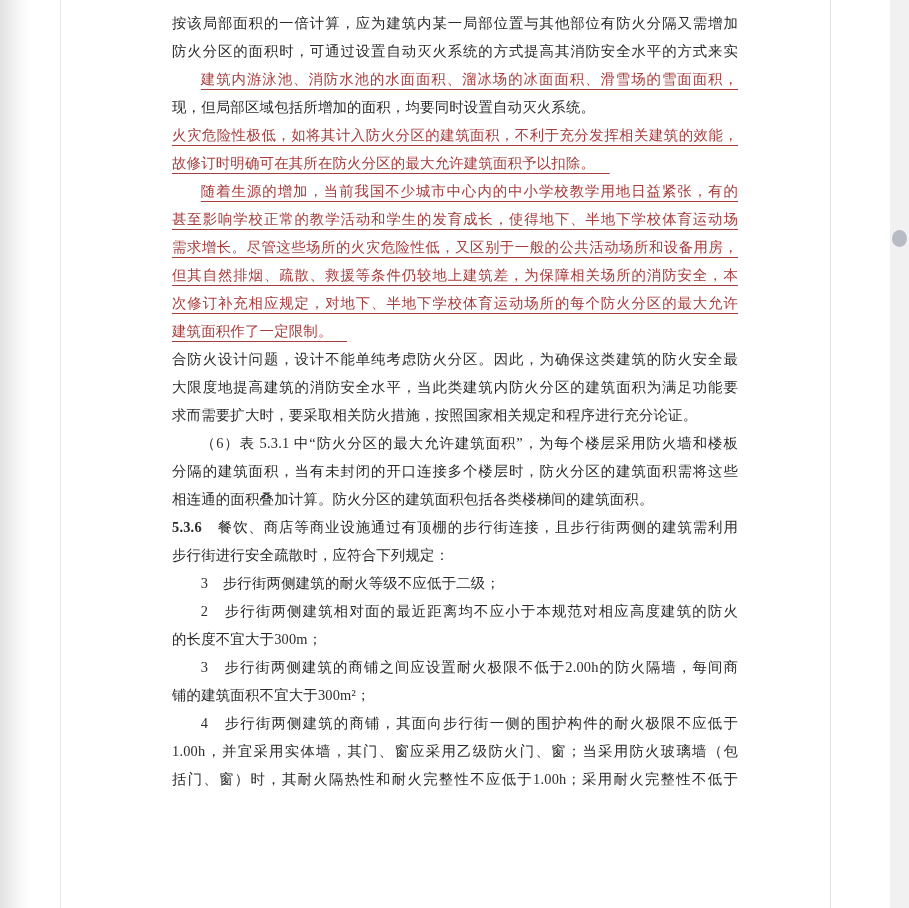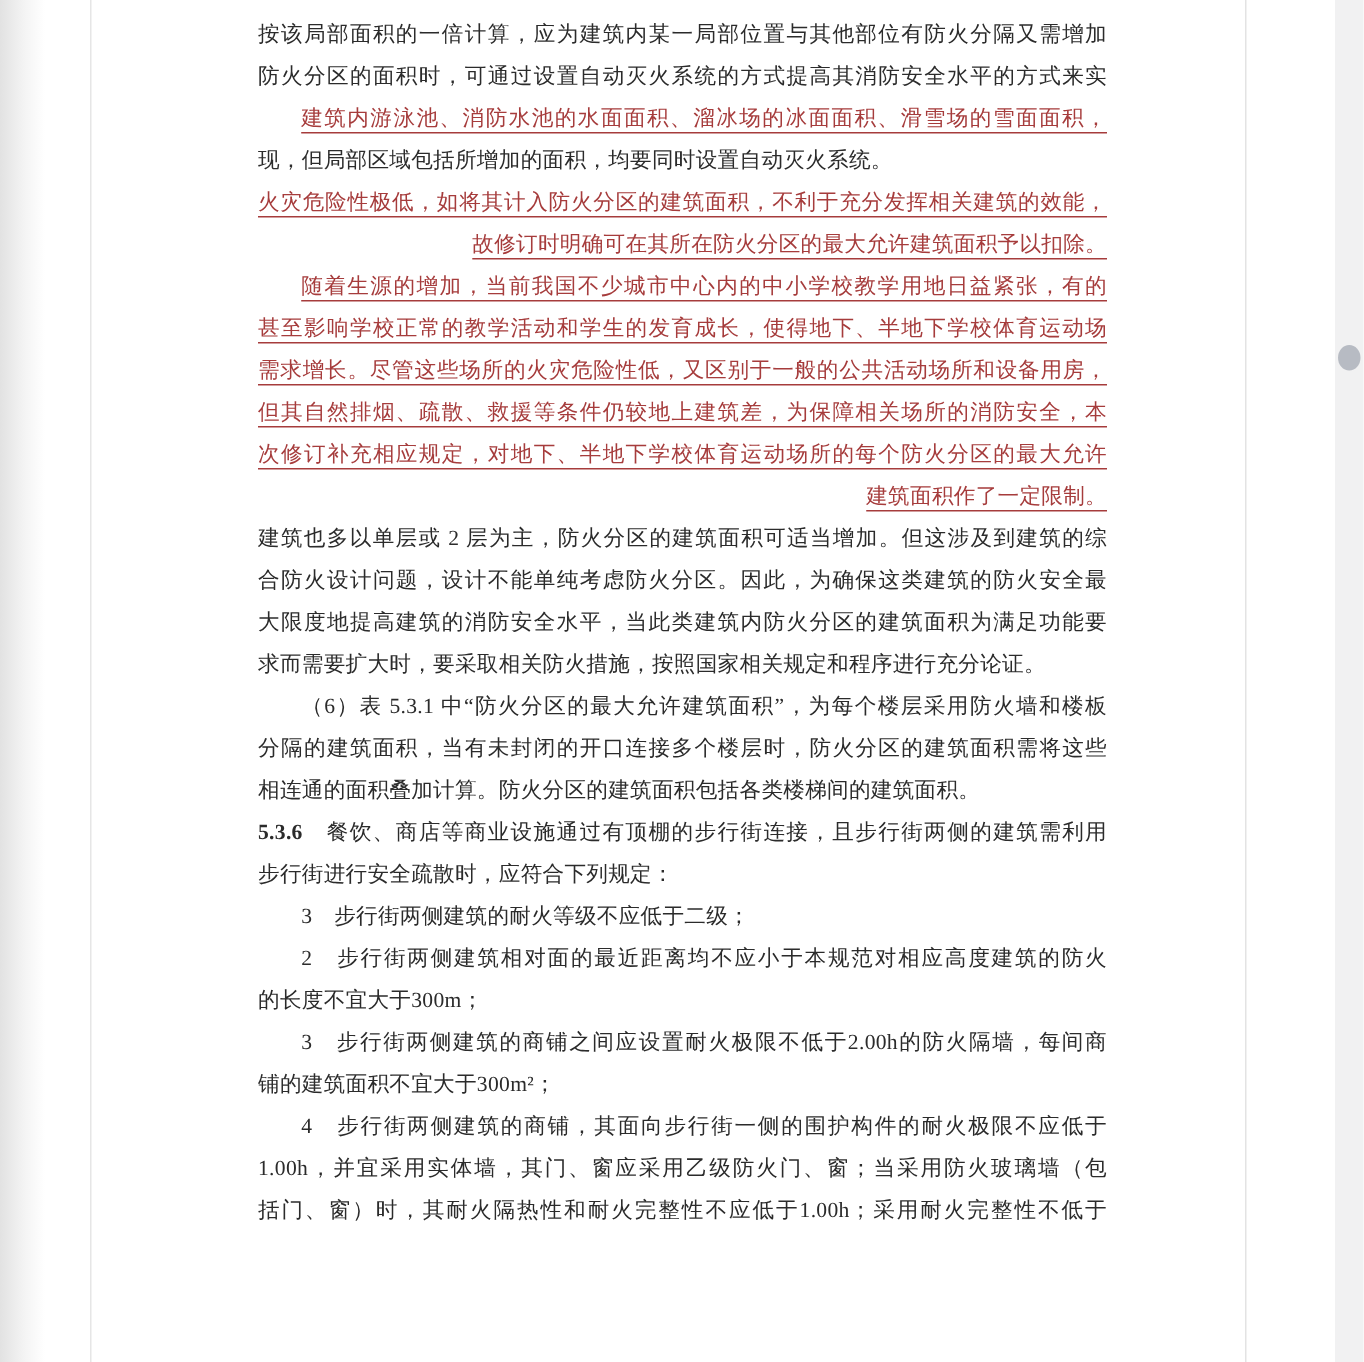--- a/index.html
+++ b/index.html
@@ -30,21 +30,20 @@
     text-align:left;letter-spacing:0.2px;
   }
   .ln.j{text-align:justify;text-align-last:justify;text-justify:inter-character;font-family:Liberation Serif, serif;}
   .ln.ind{text-indent:2em;}
   .ln.red{color:var(--revision-red,#a63c3c);}
   .ln.u{
     text-decoration-line:underline;
     text-decoration-color:var(--revision-red,#a63c3c);
     text-decoration-thickness:1px;
     text-underline-offset:5px;
-    text-align:right;
   }
   .num{font-weight:bold;}
 </style>
 </head>
 <body>
 
 <div class="viewer">
 
   <div class="edge-shadow"></div>
   <div class="vline left"></div>
@@ -56,21 +55,20 @@
     <div class="ln red u ind j">建筑内游泳池、消防水池的水面面积、溜冰场的冰面面积、滑雪场的雪面面积，</div>
     <div class="ln">现，但局部区域包括所增加的面积，均要同时设置自动灭火系统。</div>
     <div class="ln red u j">火灾危险性极低，如将其计入防火分区的建筑面积，不利于充分发挥相关建筑的效能，</div>
     <div class="ln red u">故修订时明确可在其所在防火分区的最大允许建筑面积予以扣除。　</div>
     <div class="ln red u ind j">随着生源的增加，当前我国不少城市中心内的中小学校教学用地日益紧张，有的</div>
     <div class="ln red u j">甚至影响学校正常的教学活动和学生的发育成长，使得地下、半地下学校体育运动场</div>
     <div class="ln red u j">需求增长。尽管这些场所的火灾危险性低，又区别于一般的公共活动场所和设备用房，</div>
     <div class="ln red u j">但其自然排烟、疏散、救援等条件仍较地上建筑差，为保障相关场所的消防安全，本</div>
     <div class="ln red u j">次修订补充相应规定，对地下、半地下学校体育运动场所的每个防火分区的最大允许</div>
     <div class="ln red u">建筑面积作了一定限制。　</div>
-    <div class="ln j">建筑也多以单层或 2 层为主，防火分区的建筑面积可适当增加。但这涉及到建筑的综</div>
     <div class="ln j">合防火设计问题，设计不能单纯考虑防火分区。因此，为确保这类建筑的防火安全最</div>
     <div class="ln j">大限度地提高建筑的消防安全水平，当此类建筑内防火分区的建筑面积为满足功能要</div>
     <div class="ln">求而需要扩大时，要采取相关防火措施，按照国家相关规定和程序进行充分论证。</div>
     <div class="ln ind j">（6）表 5.3.1 中“防火分区的最大允许建筑面积”，为每个楼层采用防火墙和楼板</div>
     <div class="ln j">分隔的建筑面积，当有未封闭的开口连接多个楼层时，防火分区的建筑面积需将这些</div>
     <div class="ln">相连通的面积叠加计算。防火分区的建筑面积包括各类楼梯间的建筑面积。</div>
     <div class="ln j">
       <span class="num">5.3.6</span><span>　餐饮、商店等商业设施通过有顶棚的步行街连接，且步行街两侧的建筑需利用</span>
     </div>
     <div class="ln">步行街进行安全疏散时，应符合下列规定：</div>

